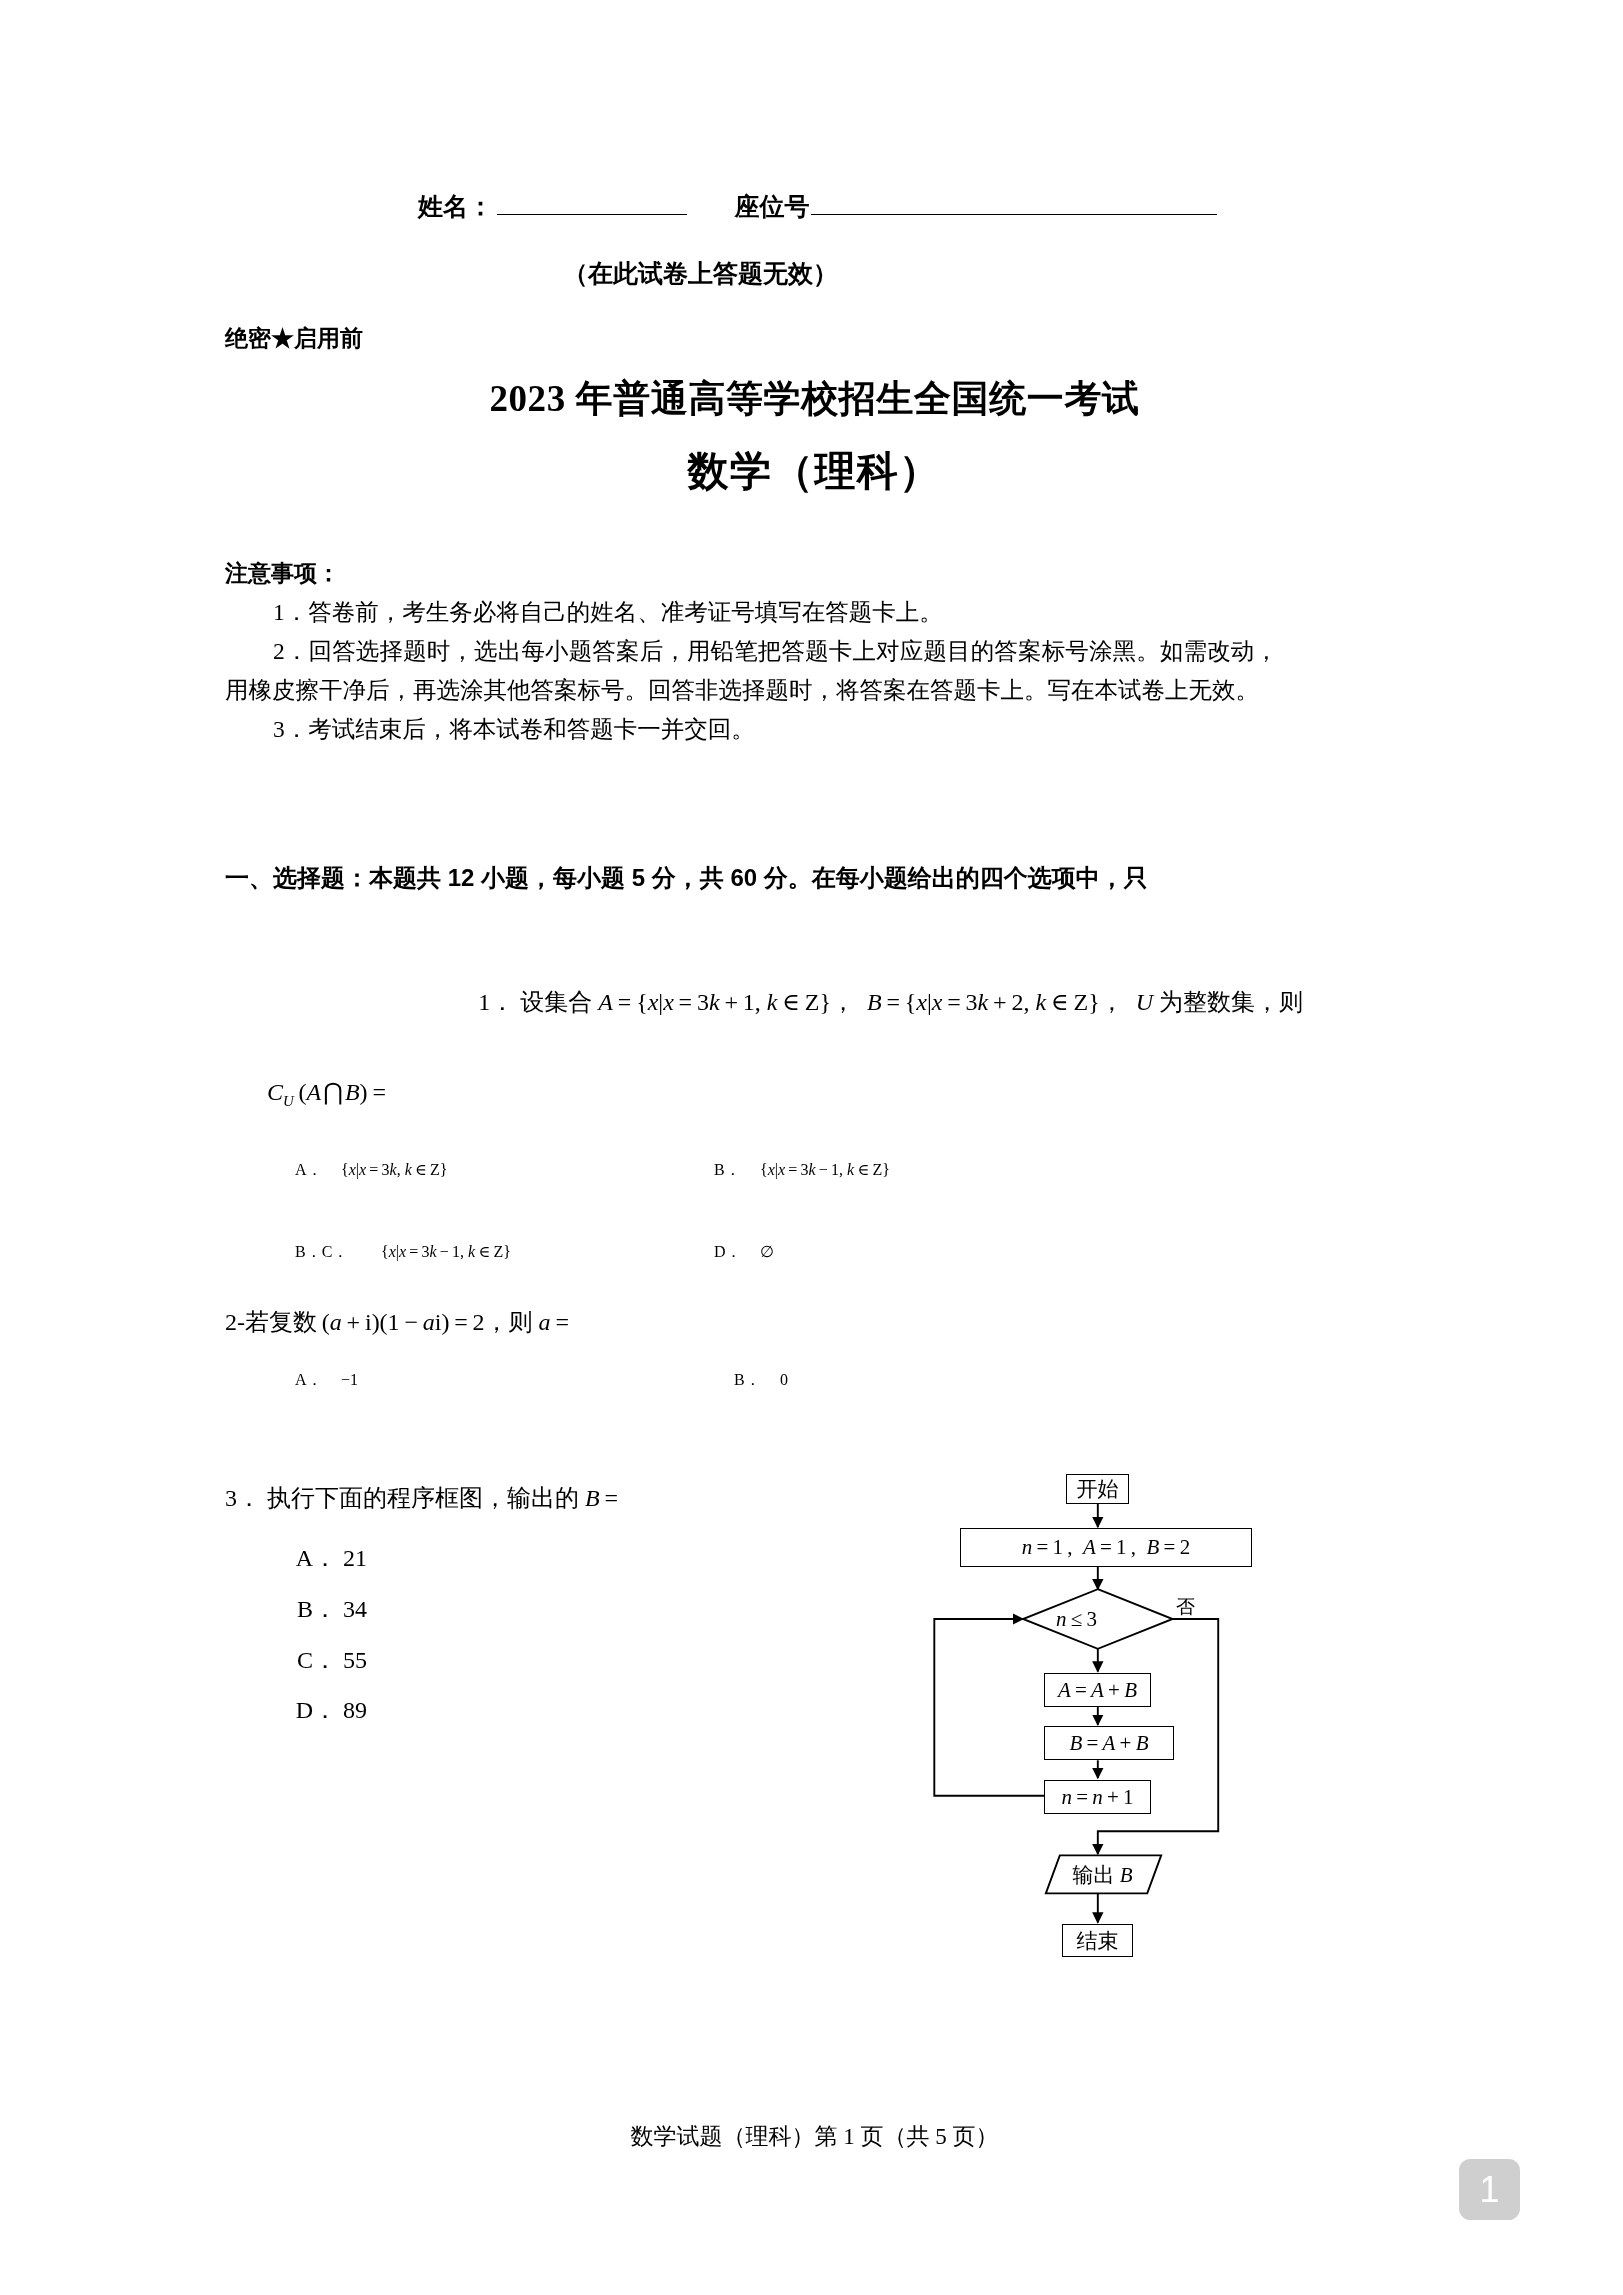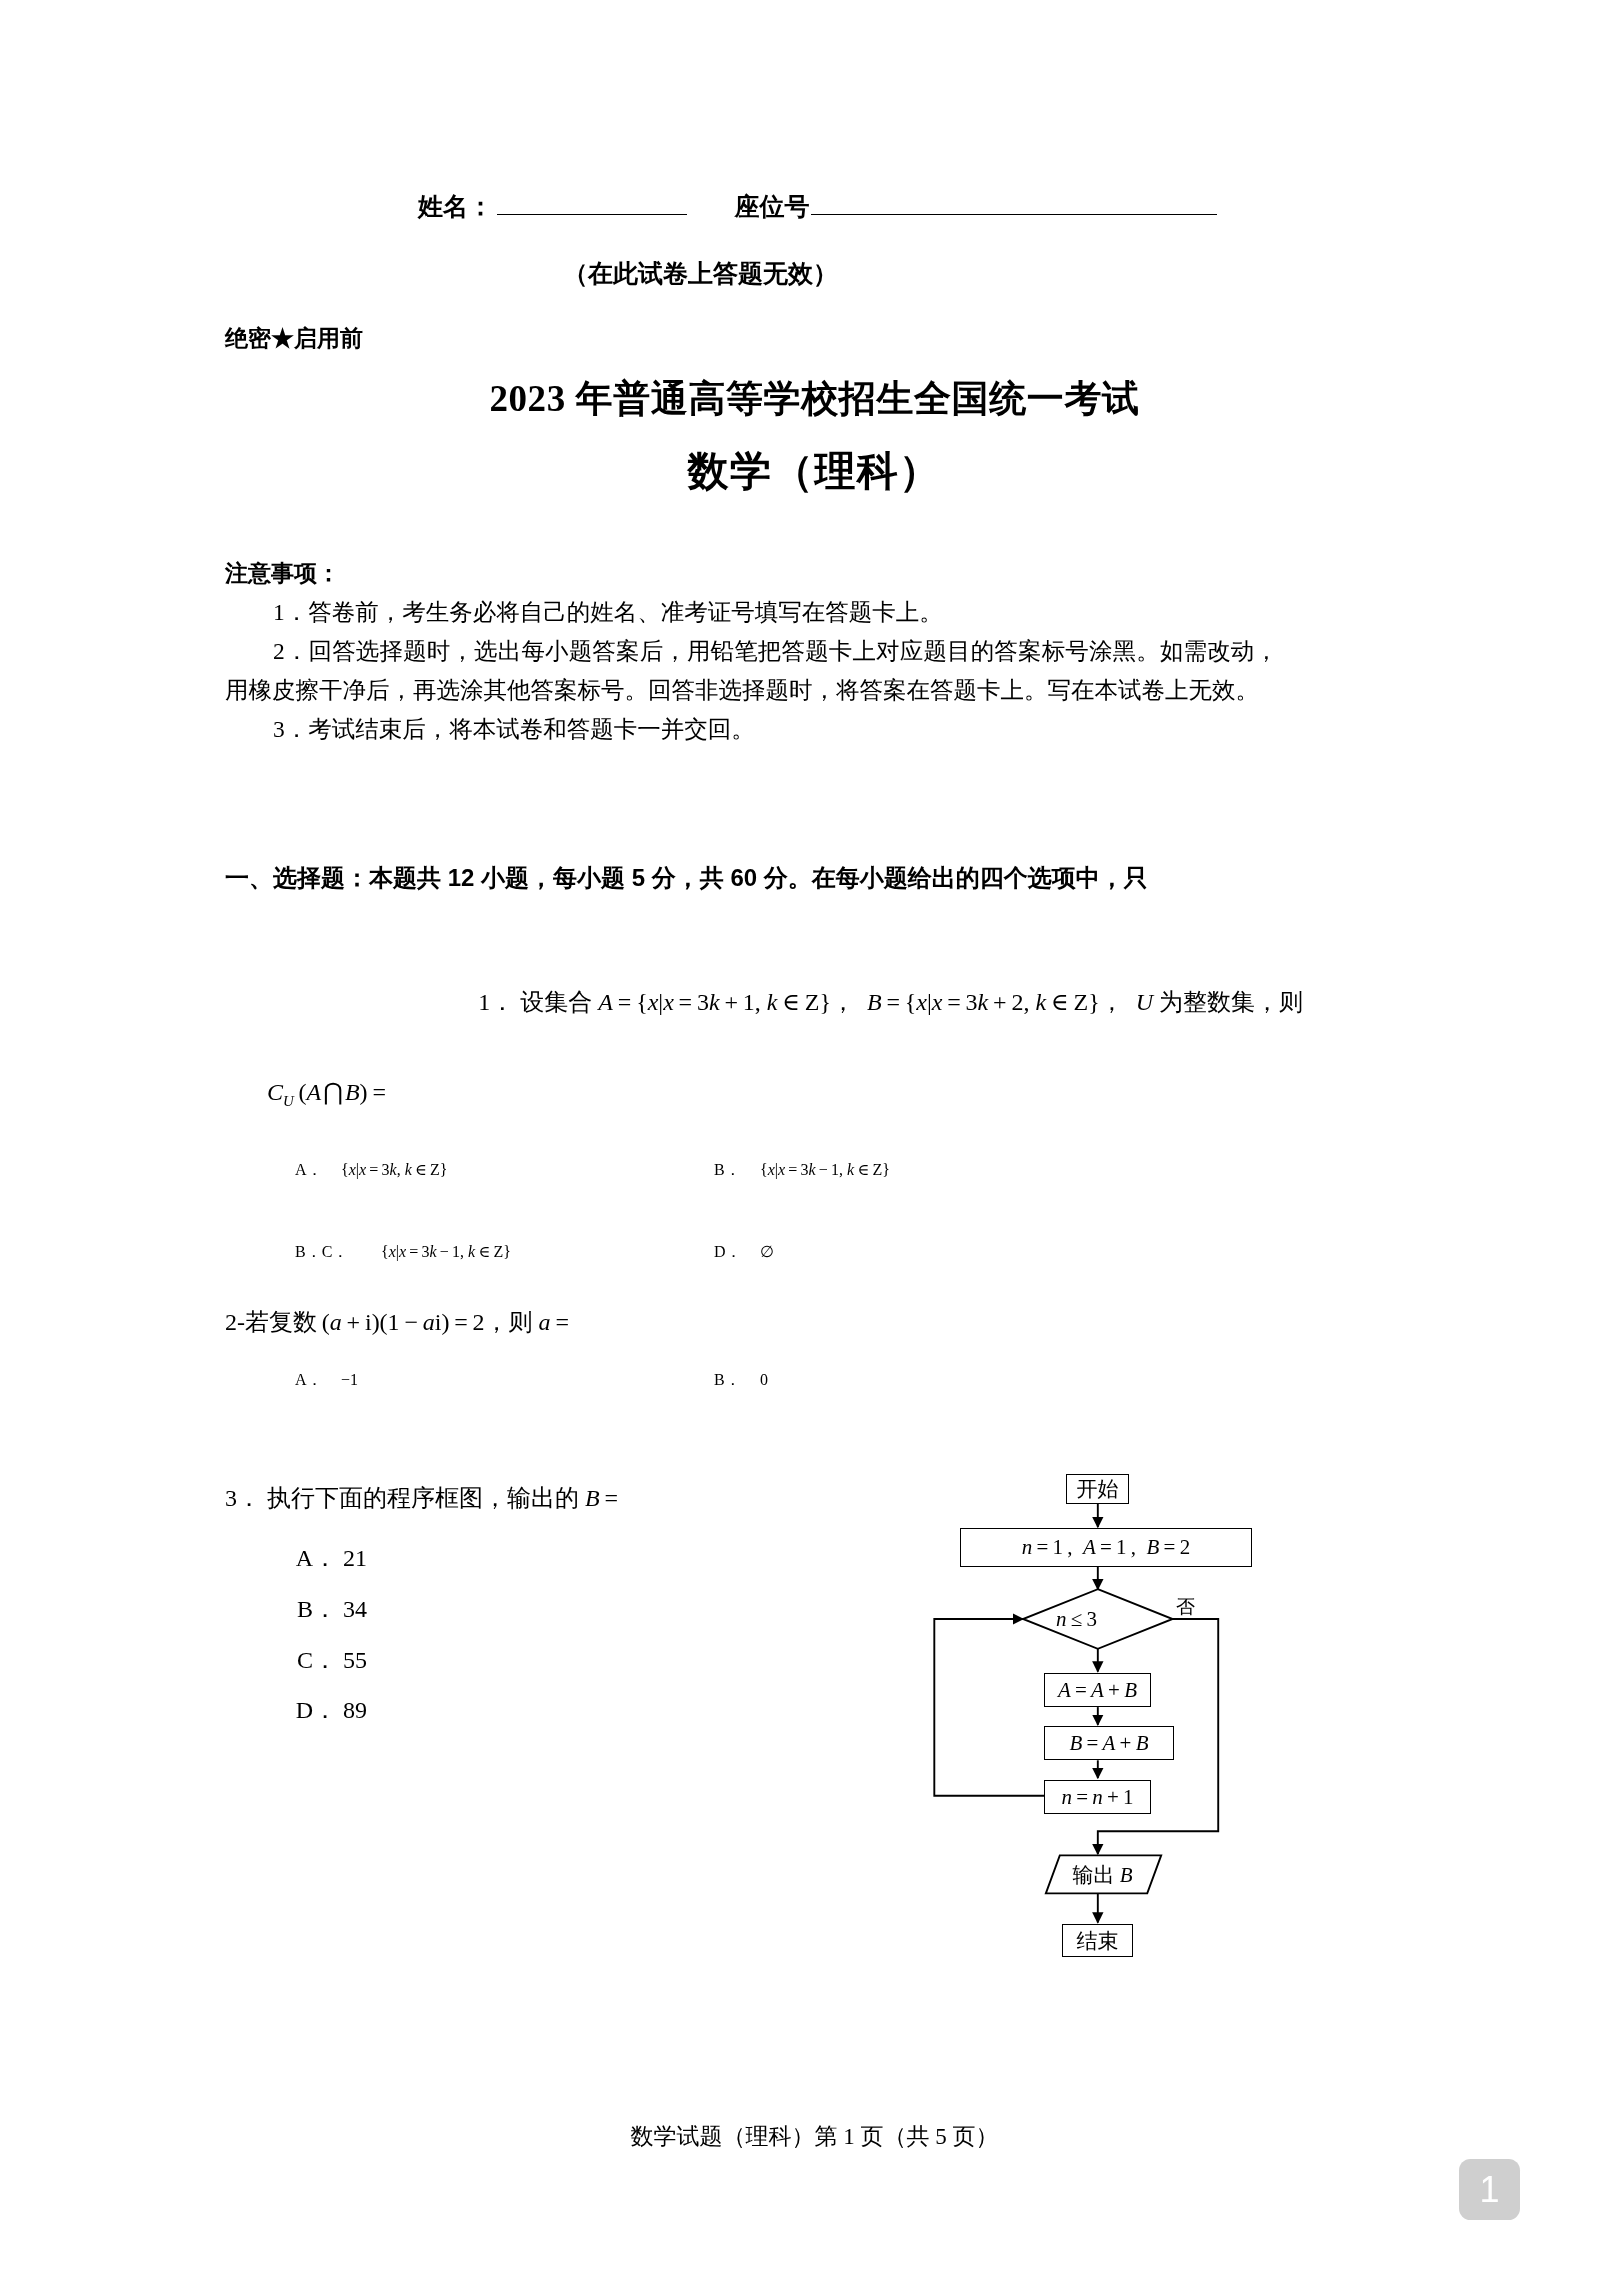--- a/index.html
+++ b/index.html
@@ -272,21 +272,21 @@
       <div class="opt-col">
         <span class="opt-lead">D．</span>
         <span>∅</span>
       </div>
     </div>
 
     <div class="q" style="left:0px; top:1306px;">
       <span class="qnum">2-</span><span>若复数 (<i class="m">a</i> + <span class="up">i</span>)(1 − <i class="m">a</i><span class="up">i</span>) = 2，则 <i class="m">a</i> =</span>
     </div>
 
-    <div class="opt-row" style="left:70px; top:1370px;">
+    <div class="opt-row" style="left:70px; top:1370px;gap:20px;">
       <div class="opt-col">
         <span class="opt-lead">A．</span>
         <span>−1</span>
       </div>
       <div class="opt-col">
         <span class="opt-lead">B．</span>
         <span>0</span>
       </div>
     </div>
 

